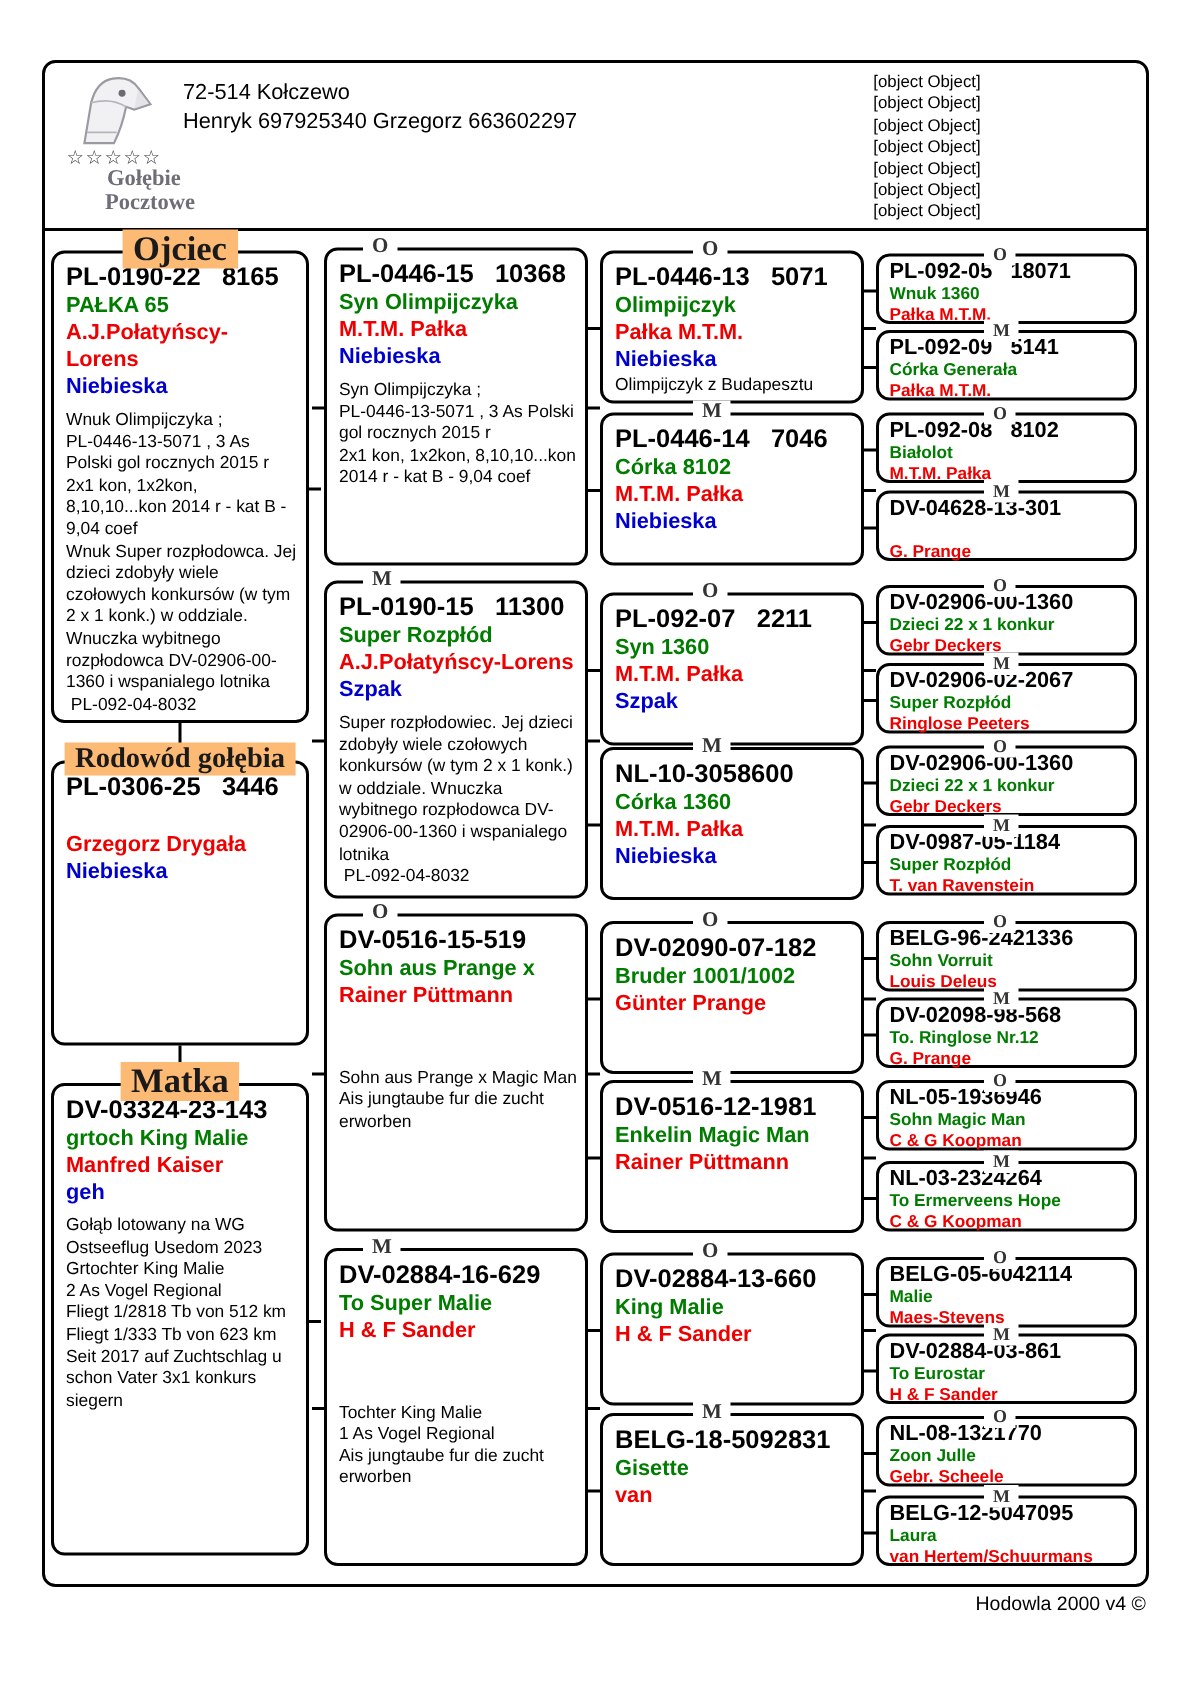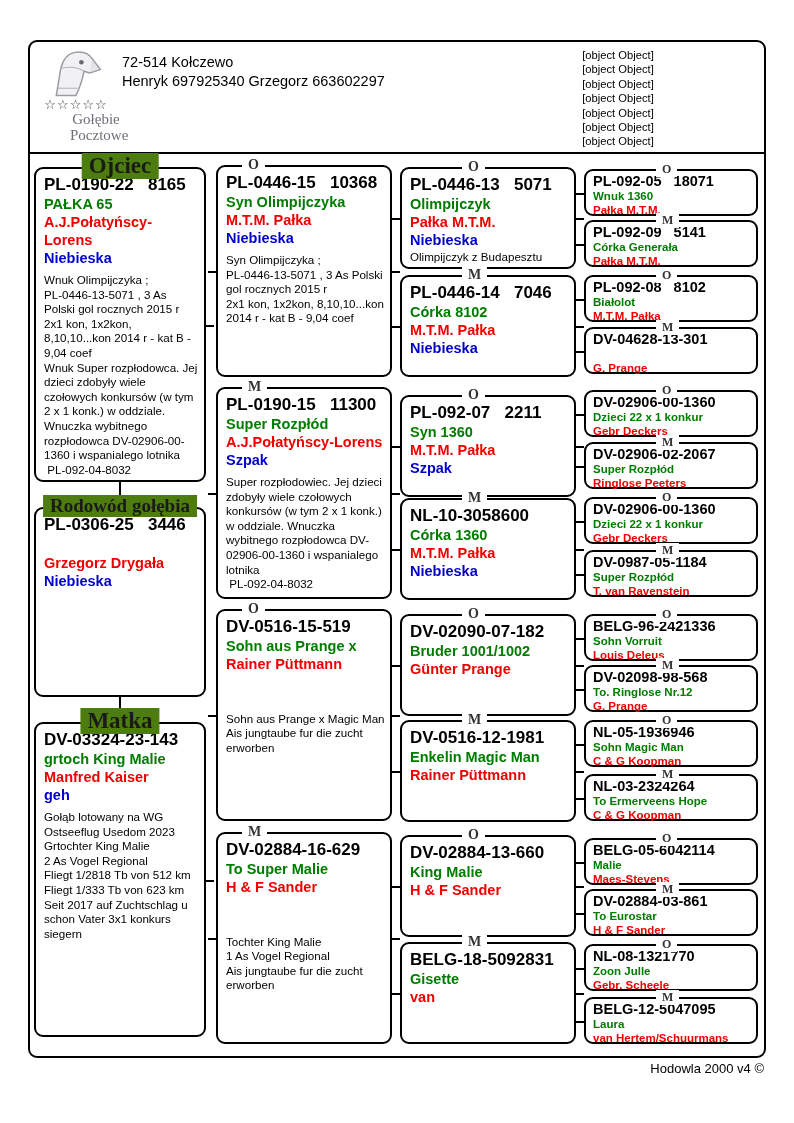--- a/index.html
+++ b/index.html
@@ -5,41 +5,41 @@
   html,body{margin:0;padding:0;background:#fff;}
   .page{position:relative;width:794px;height:1123px;background:#fff;overflow:hidden;
         font-family:"Liberation Sans",sans-serif;color:#000;}
   .frame{position:absolute;left:28px;top:40px;width:734px;height:1014px;
          border:2px solid #000;border-radius:9px;background:#fff;}
   
   .header{display:flex;height:110px;border-bottom:2px solid #000;}
   .logo{width:92px;text-align:center;padding-top:5px;flex:none;}
   .logo svg{display:block;margin:0 auto;}
   .logo-stars{font-size:13px;letter-spacing:1px;color:#3a3a3a;line-height:12px;}
-  .logo-name{font-family:"Liberation Serif",serif;font-weight:normal;font-size:15px;
+  .logo-name{font-family:"Liberation Serif",serif;font-weight:bold;font-size:15px;
              color:#6e6e78;line-height:16px;padding-left:40px;}
   .head-mid{flex:1;padding-top:7px;}
   .title{display:inline-block;font-size:27px;font-weight:bold;letter-spacing:0.5px;
          border-bottom:3px solid #000;padding-bottom:1px;white-space:nowrap;}
   .addr{font-size:14.5px;line-height:19px;margin-top:4px;}
   .achv{width:284px;flex:none;text-align:center;font-size:11.2px;line-height:14.4px;
         padding:6px 4px 0 0;}
   
   .pedigree{position:relative;height:898px;}
   .col{position:absolute;top:0;bottom:0;}
   #col1{left:4px;width:172px;}
   #col2{left:186px;width:176px;}
   #col3{left:370px;width:176px;}
   #col4{left:554px;width:174px;}
   .pbox{position:absolute;left:0;right:0;background:#fff;border:2px solid #000;
         border-radius:9px;padding:5px 5px 4px 8px;box-sizing:border-box;}
   .tag{position:absolute;top:-10px;left:24px;background:#fff;padding:0 6px;
        font-family:"Liberation Serif",serif;font-weight:bold;font-size:14px;color:#333;}
   .biglabel{position:absolute;top:-16px;left:50%;transform:translateX(-50%);
-       background:#4d7c0f;padding:0 7px;font-family:"Liberation Serif",serif;
+       background:#fdba74;padding:0 7px;font-family:"Liberation Serif",serif;
        font-weight:bold;font-size:23px;white-space:nowrap;color:#1a1a1a;}
   .biglabel.mid{font-size:19px;top:-14px;}
   .ring{font-weight:bold;font-size:17px;white-space:pre;line-height:21px;}
   .name{font-weight:bold;font-size:14.5px;line-height:18px;min-height:18px;color:#007c00;}
   .fanc{font-weight:bold;font-size:14.5px;line-height:18px;color:#ee0000;}
   .pcol{font-weight:bold;font-size:14.5px;line-height:19px;min-height:19px;color:#0000cd;}
   .desc{font-size:11.6px;line-height:14.6px;margin-top:5px;white-space:pre-wrap;}
   .spacer{height:19px;}
   
   #father-box{top:13px;height:315px;}

